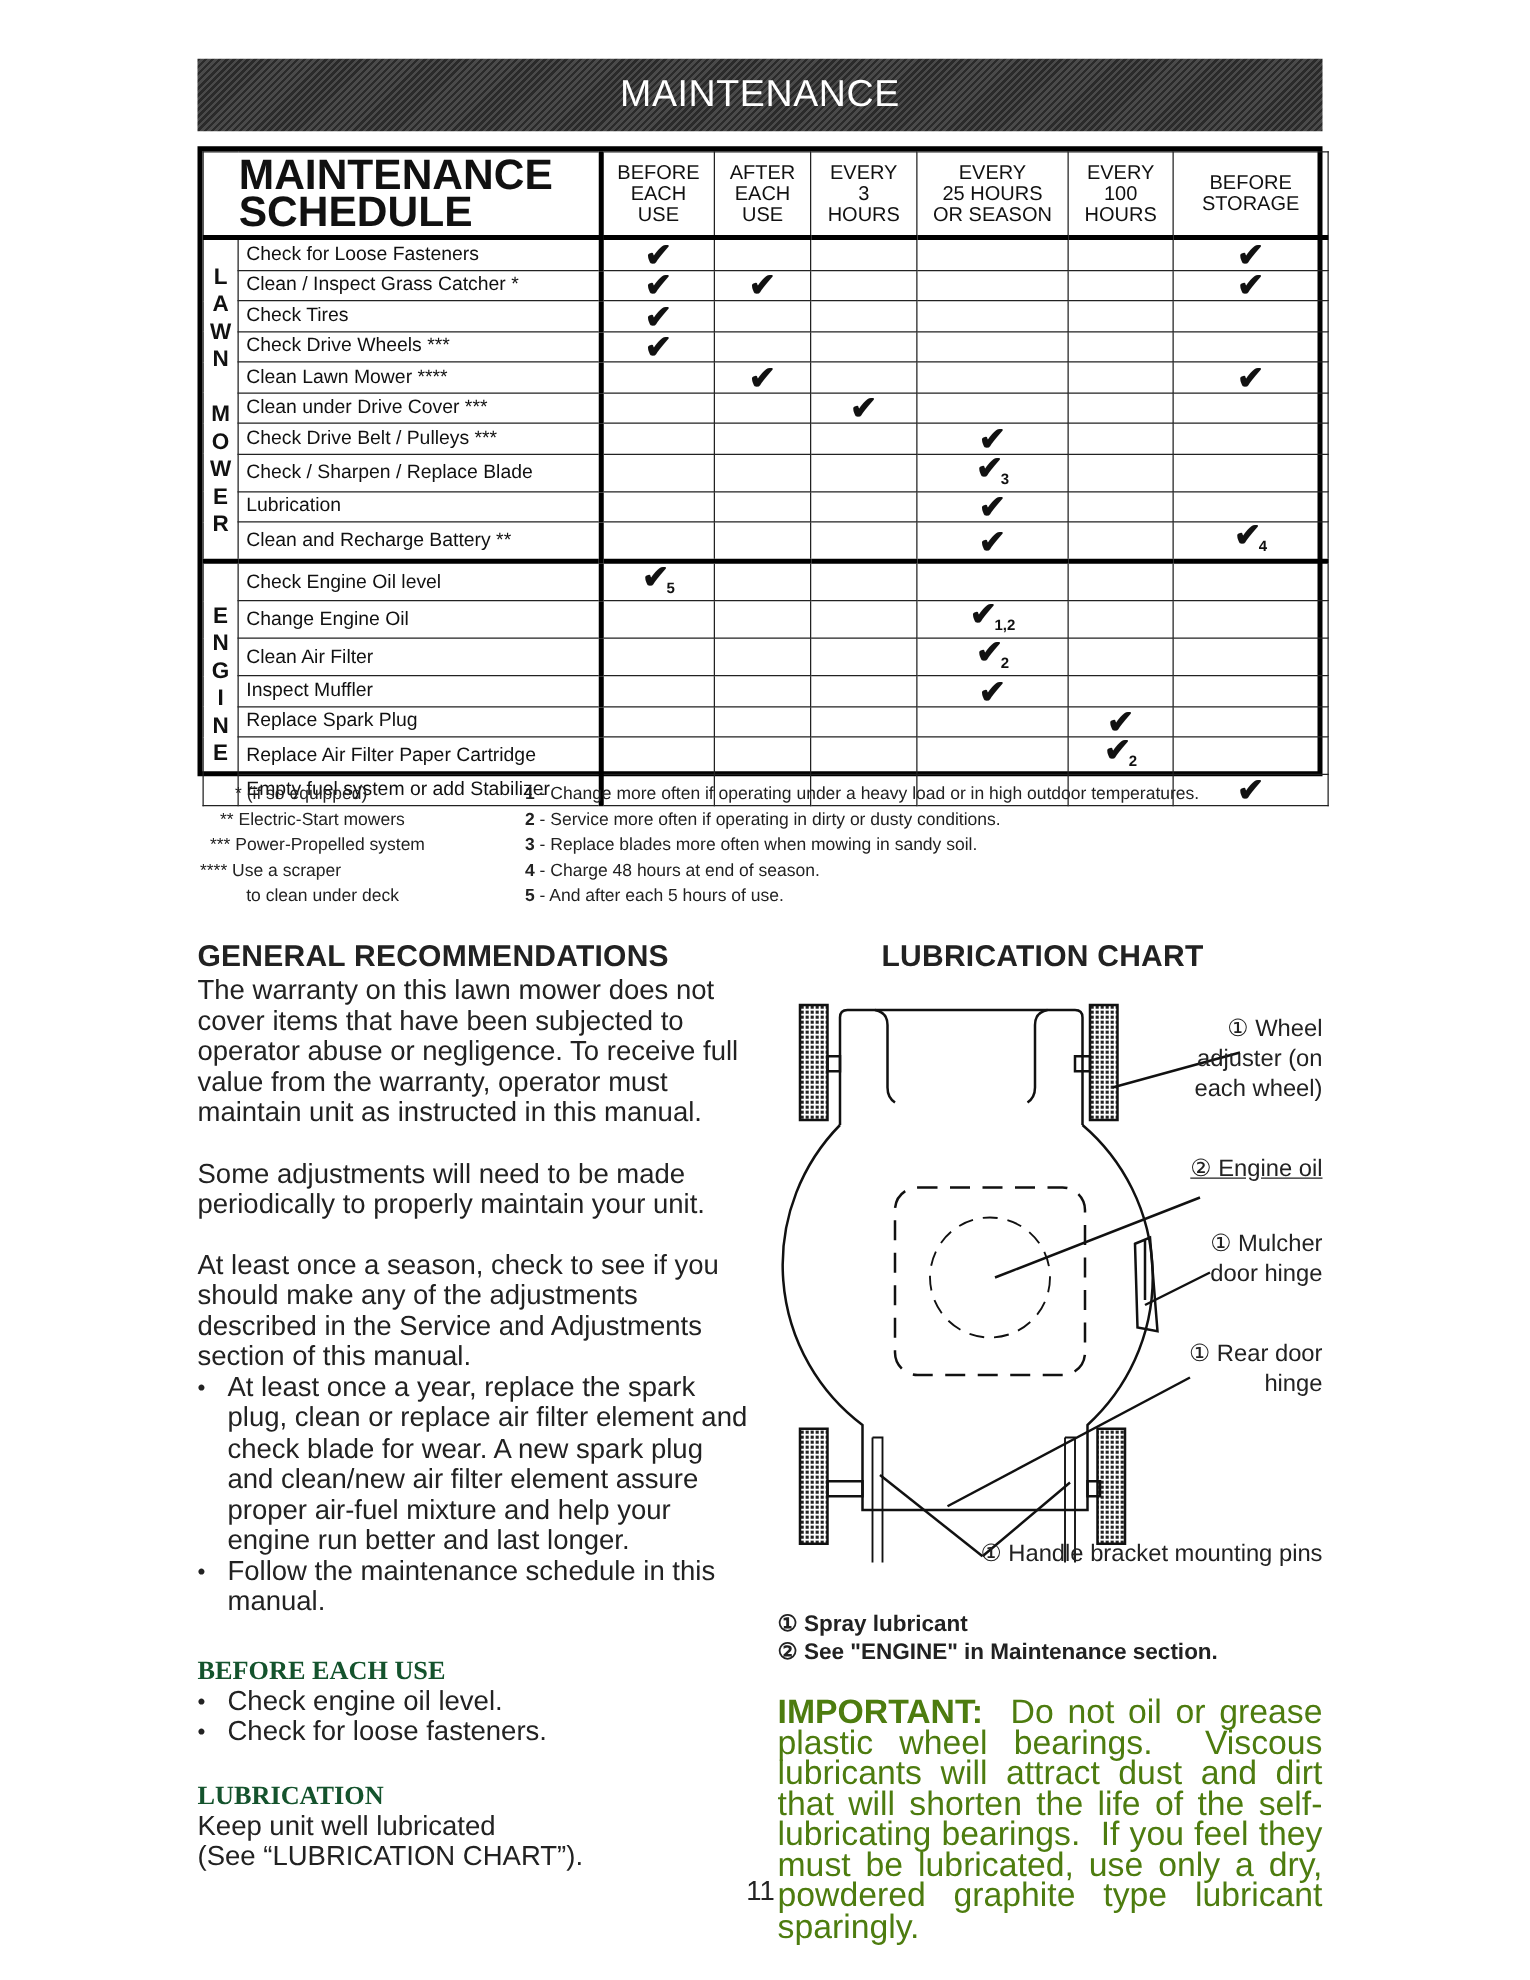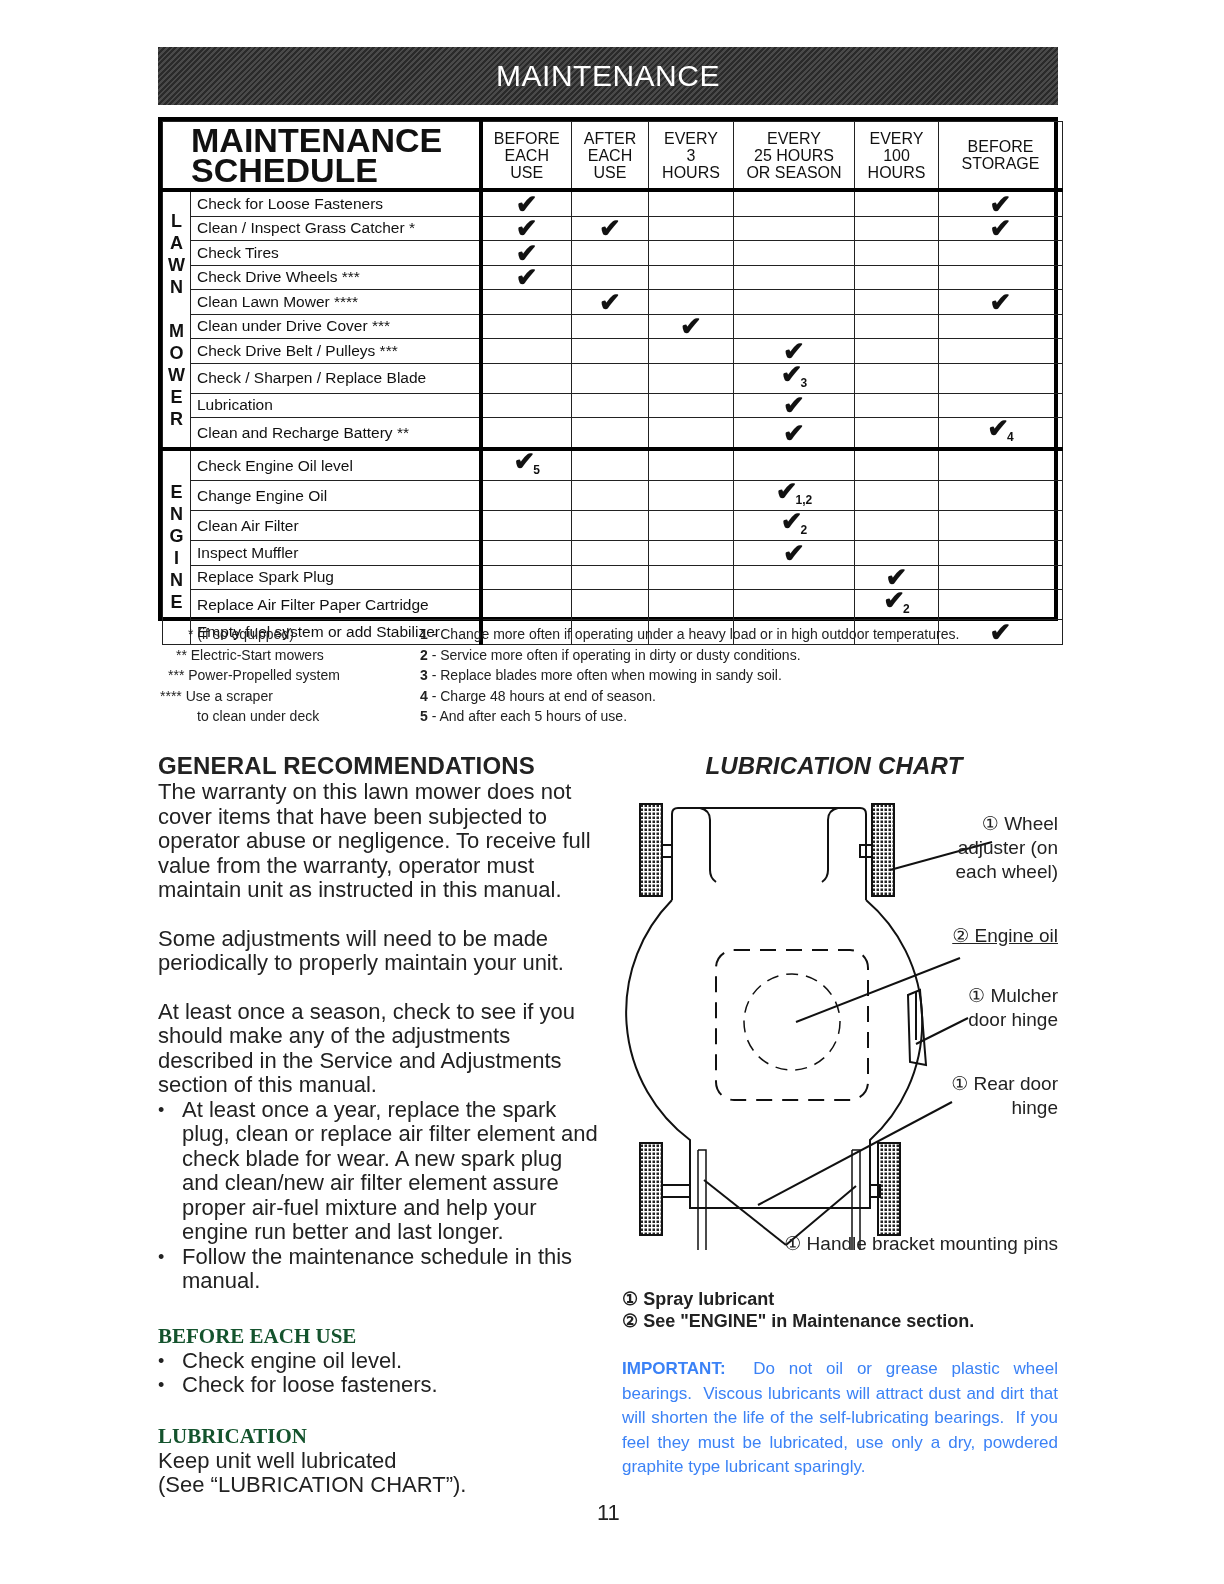--- a/index.html
+++ b/index.html
@@ -27,25 +27,25 @@
   .fn-right b { font-weight:bold; }
   .col-left { position:absolute; left:158px; top:752px; width:440px; }
   h2 { font-size:24px; font-weight:bold; margin:0; color:#222; letter-spacing:0.2px; }
   h3 { font-size:21px; font-weight:bold; margin:0; color:#14532d;font-family:Liberation Serif, serif; }
   p, li { font-size:22px; line-height:24.5px; margin:0; color:#222; }
   .gap { height:24px; }
   ul { list-style:none; margin:0; padding:0; }
   ul li { position:relative; padding-left:24px; }
   ul li::before { content:"•"; position:absolute; left:0; top:0; font-size:18px; }
   .col-right { position:absolute; left:622px; top:752px; width:436px; }
-  .lc-title { text-align:center; margin-left:-12px;font-style:italic; }
+  .lc-title { text-align:center; margin-left:-12px; }
   .diagram { position:absolute; left:620px; top:800px; width:440px; height:470px; }
   .diagram .lbl { position:absolute; font-size:19px; color:#222; line-height:24px; text-align:right; }
   .legend { position:absolute; left:622px; top:1288px; font-size:18px; font-weight:bold; line-height:22px; color:#222; }
-  .important { position:absolute; left:622px; top:1357px; width:436px; font-size:17px; line-height:24.5px; color:#3b82f6; text-align:justify; }
+  .important { position:absolute; left:622px; top:1357px; width:436px; font-size:27px; line-height:24.5px; color:#4d7c0f; text-align:justify; }
   .pagenum { position:absolute; left:597px; top:1500px; font-size:22px; color:#222; }
 </style>
 </head>
 <body>
 
 <div class="banner">
   <span>MAINTENANCE</span>
 </div>
 
 <div class="table-wrap">

